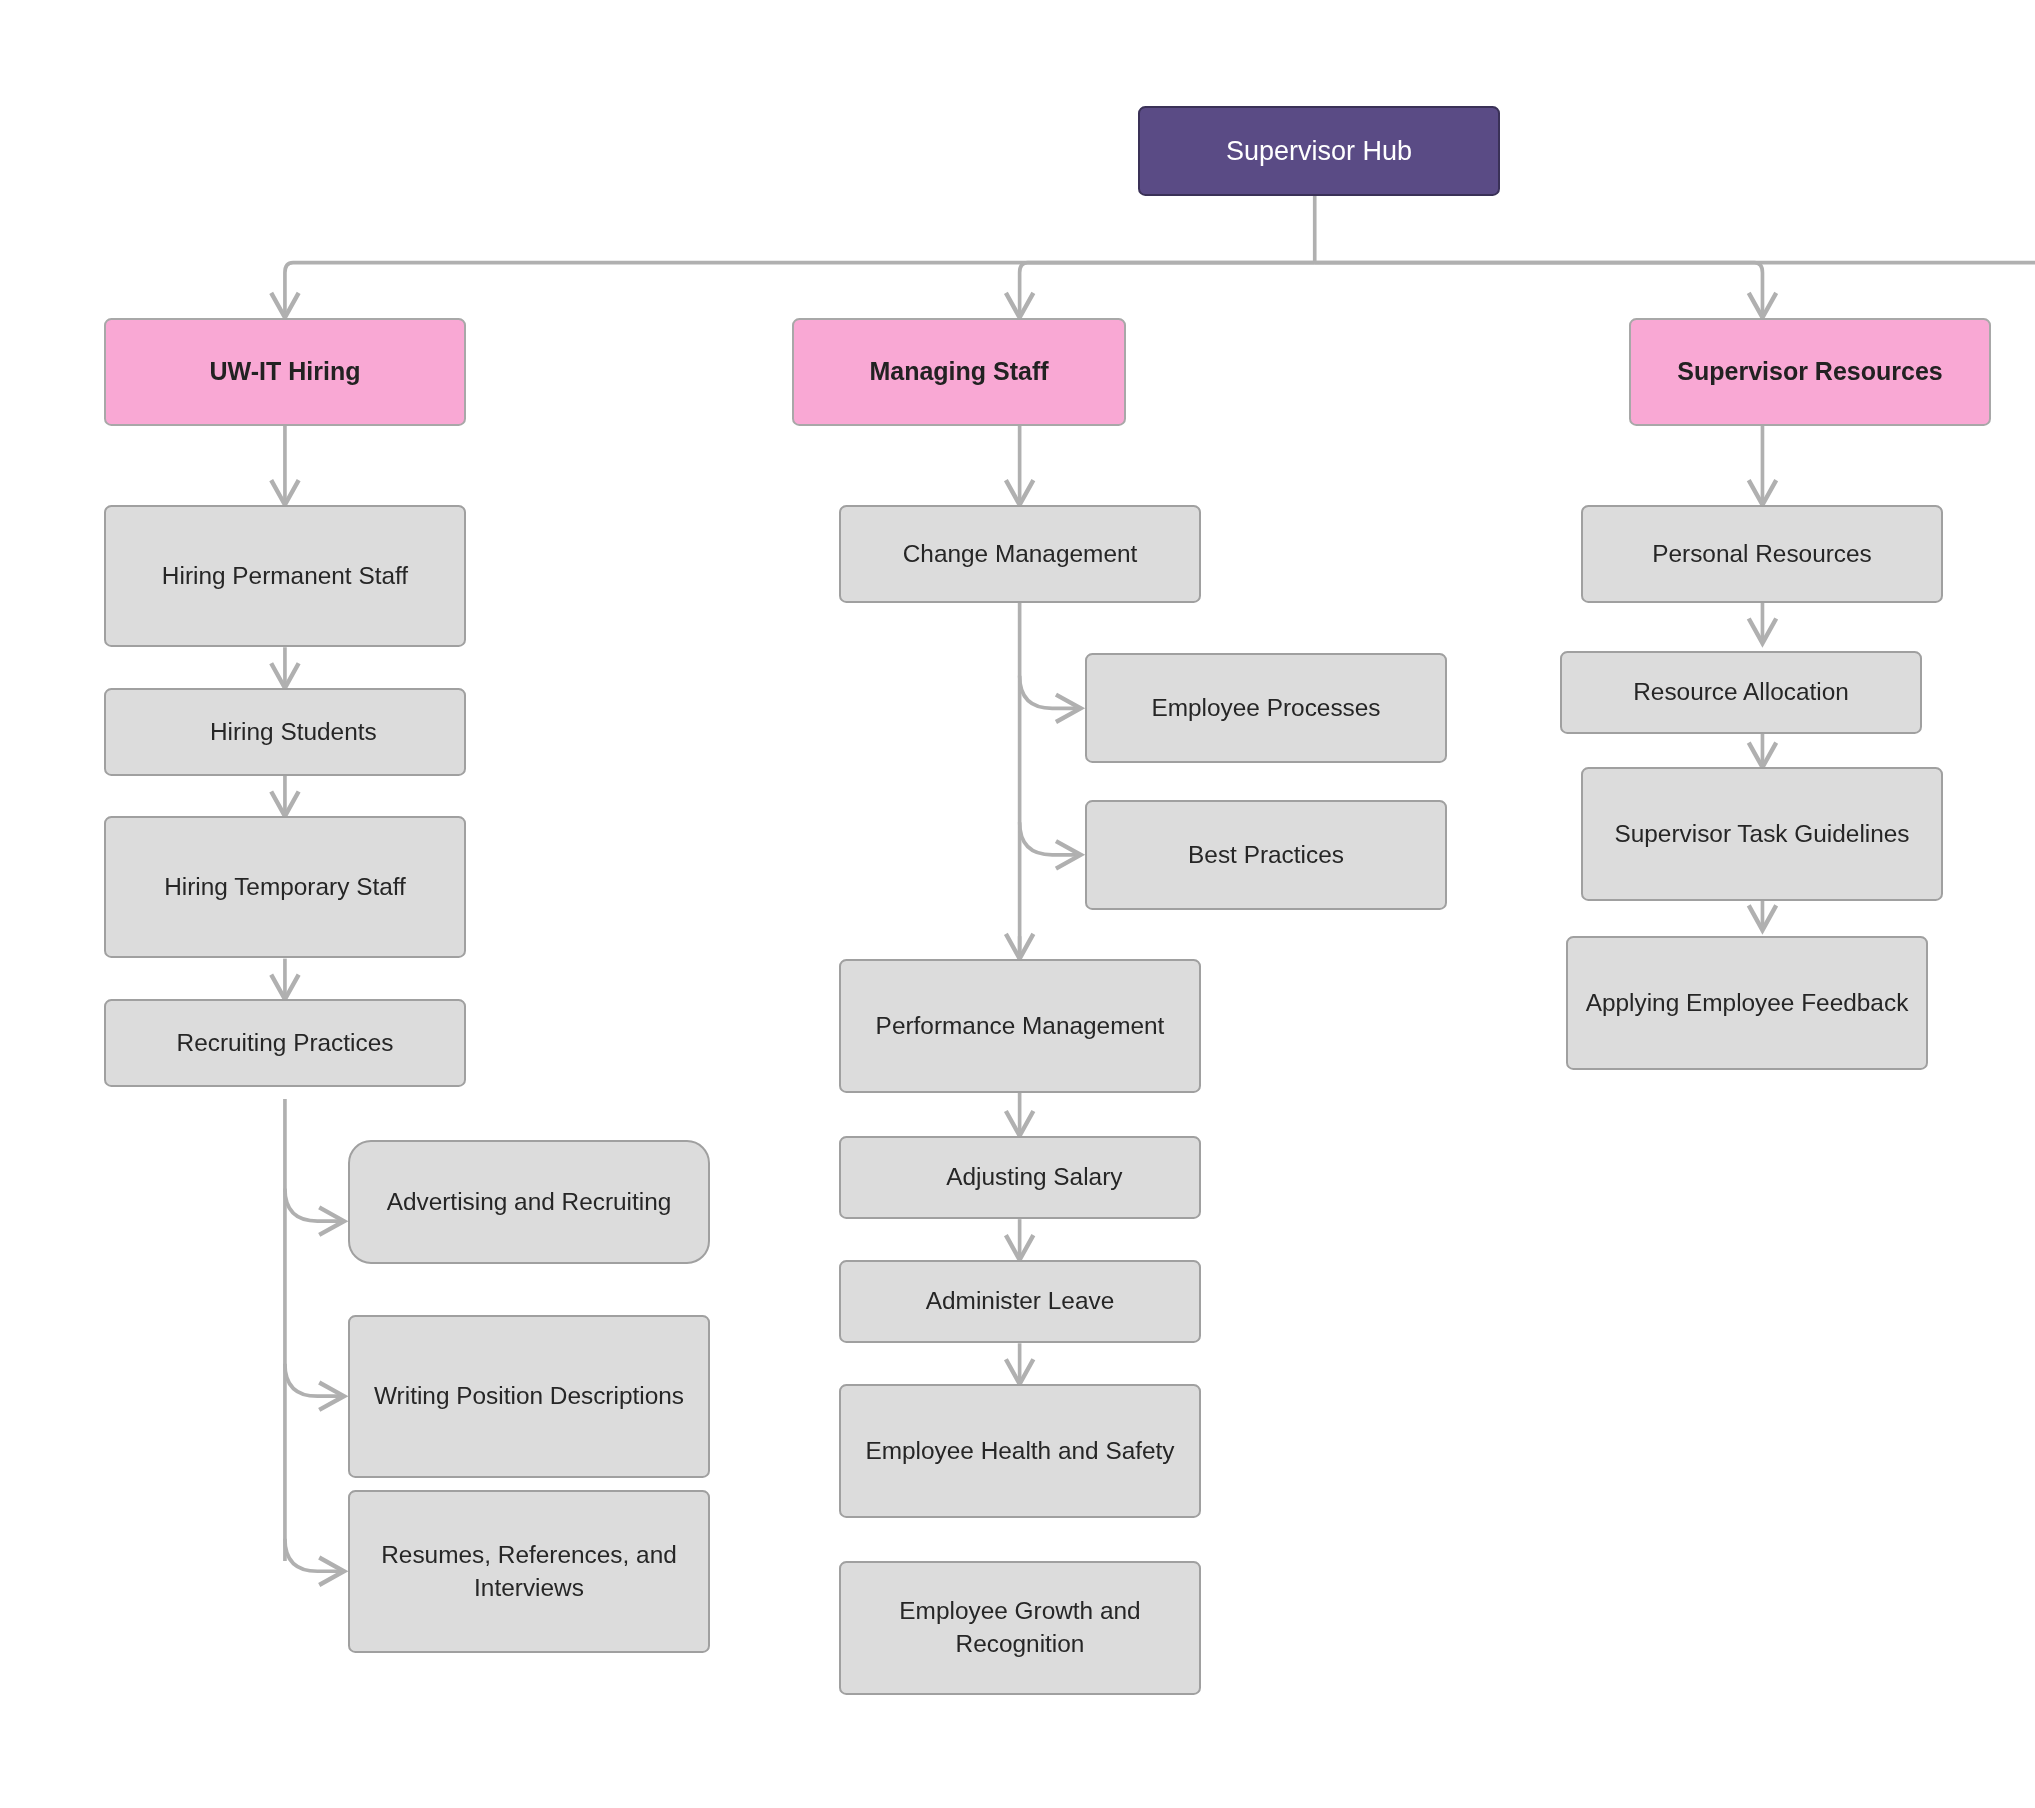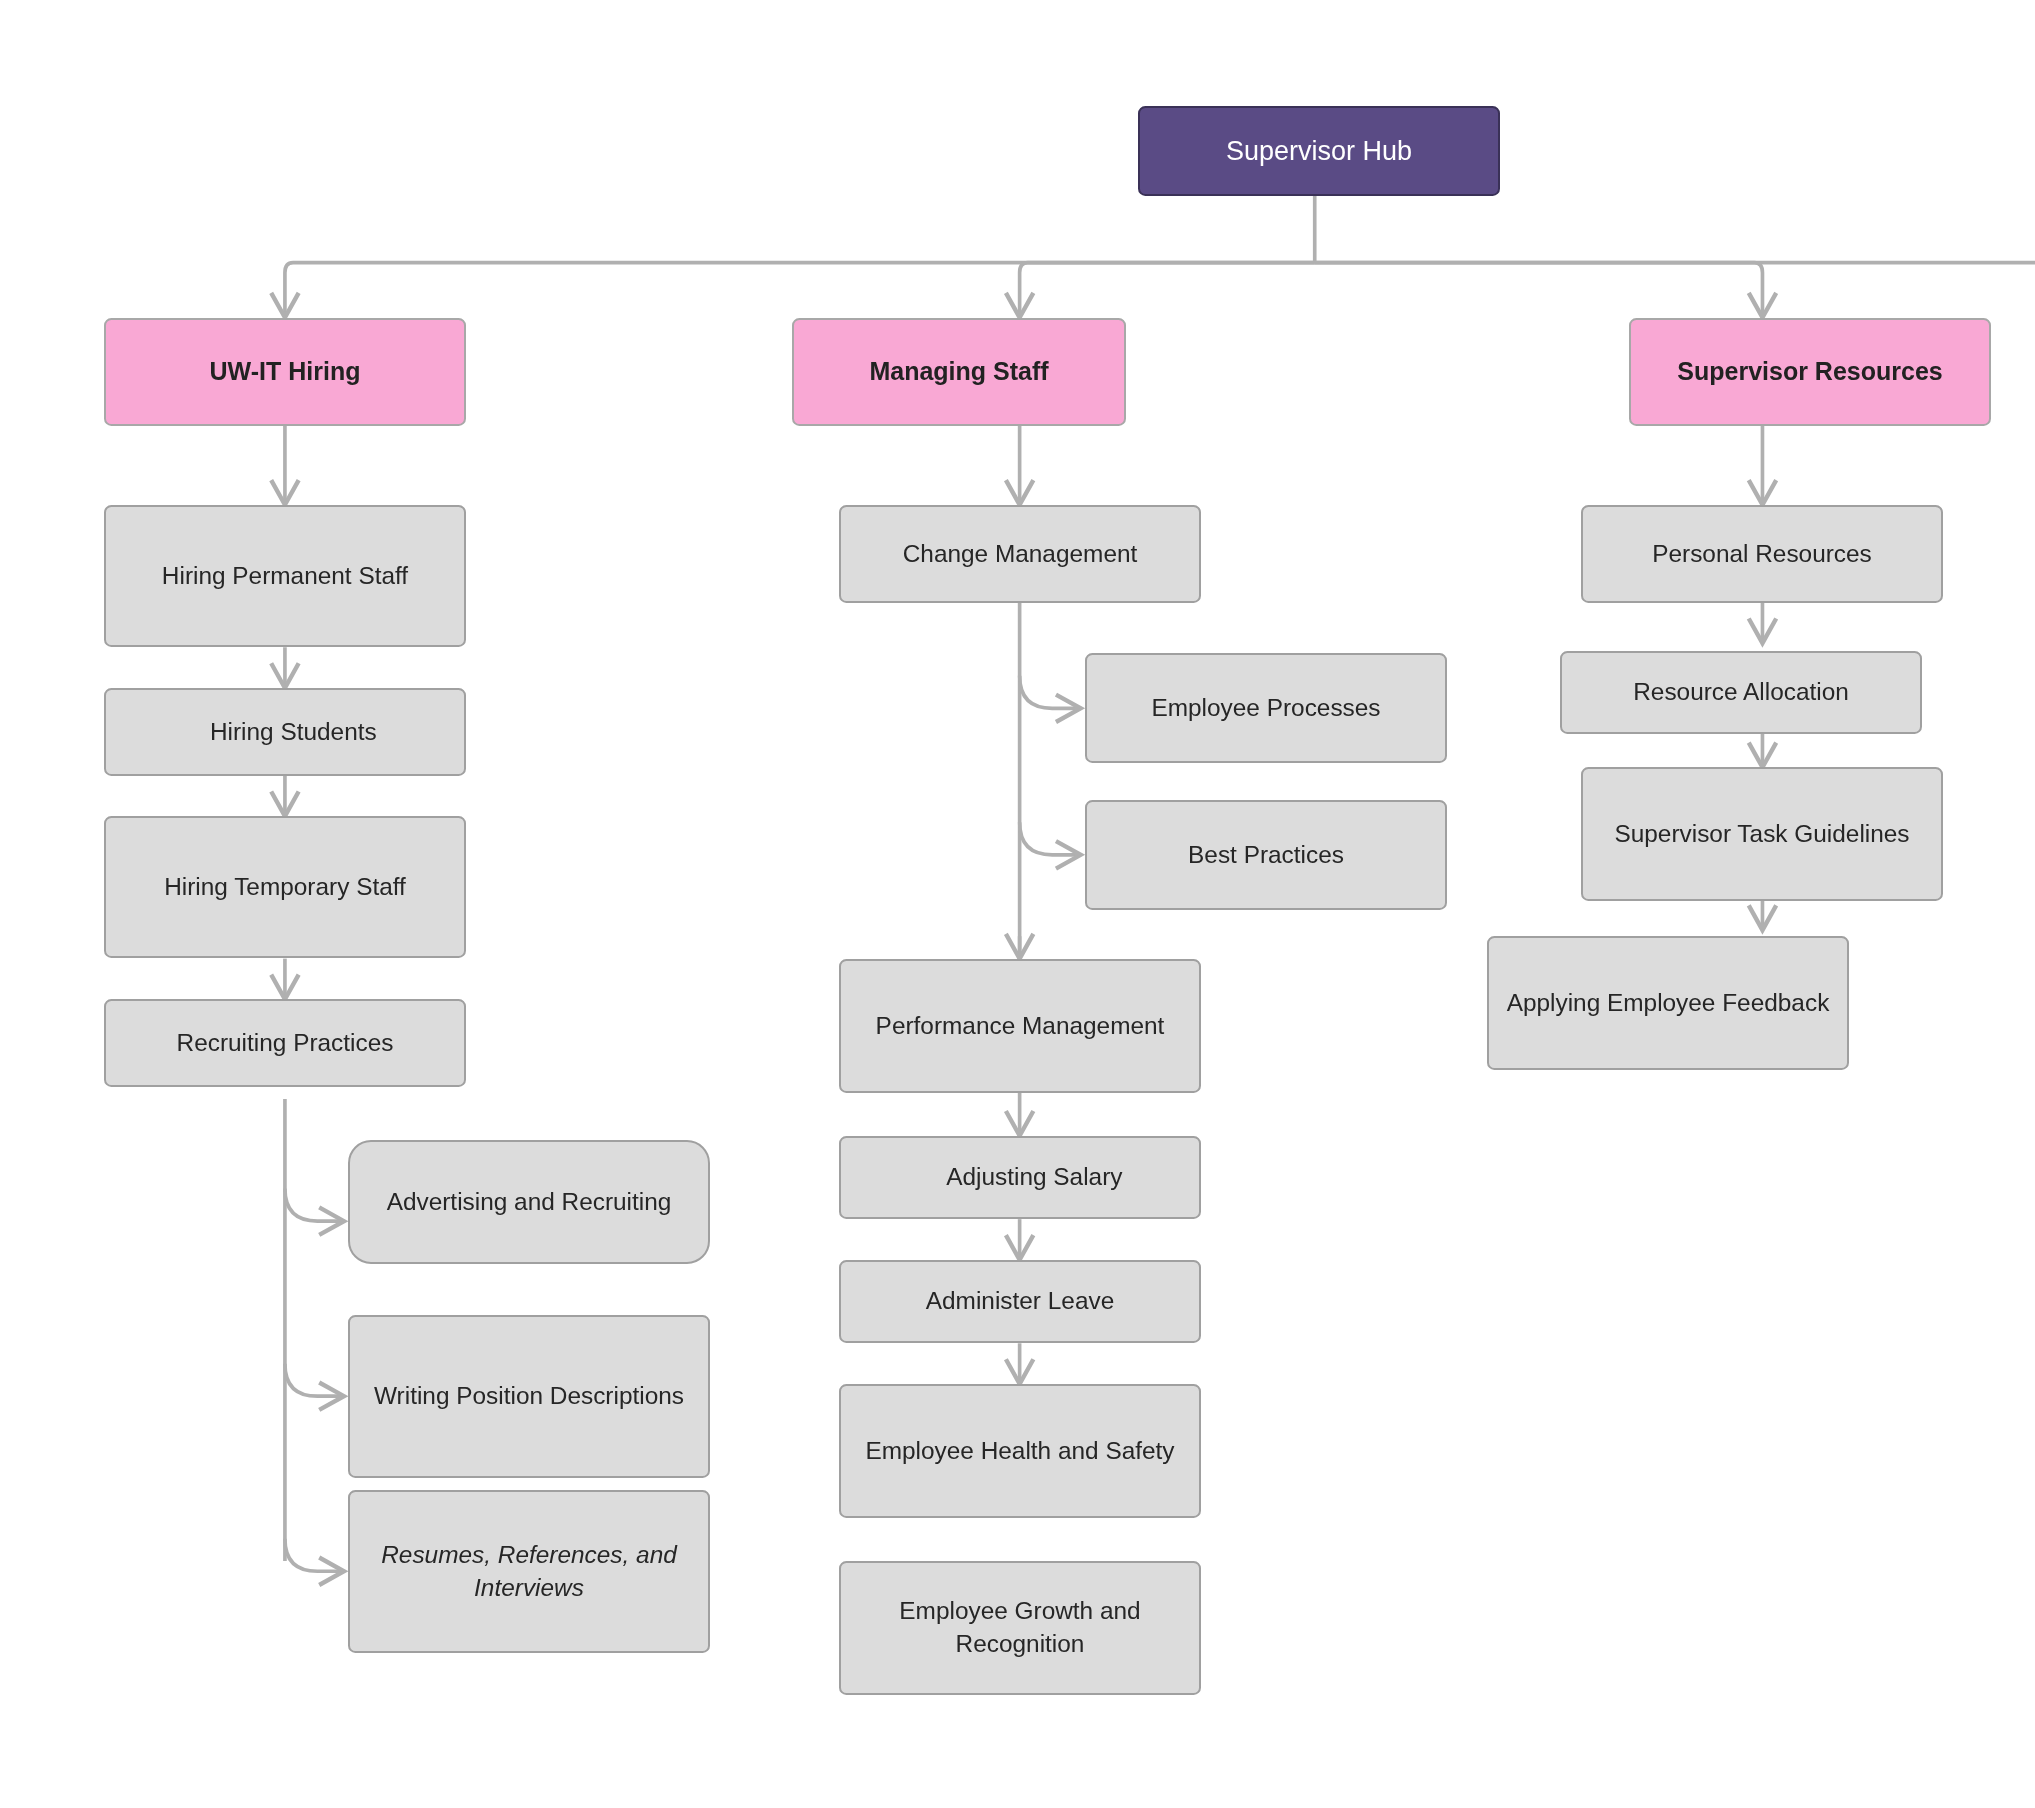--- a/index.html
+++ b/index.html
@@ -125,21 +125,21 @@
   </div>
   <div class="node node-plain" style="left:104px; top:999px; width:362px; height:88px;">
     <span>Recruiting Practices</span>
   </div>
   <div class="node node-plain" style="left:348px; top:1140px; width:362px; height:124px;border-radius:23px;">
     <span>Advertising and Recruiting</span>
   </div>
   <div class="node node-plain" style="left:348px; top:1315px; width:362px; height:163px;">
     <span>Writing Position Descriptions</span>
   </div>
-  <div class="node node-plain" style="left:348px; top:1490px; width:362px; height:163px;font-style:italic;">
+  <div class="node node-plain" style="left:348px; top:1490px; width:362px; height:163px;">
     <span>Resumes, References, and Interviews</span>
   </div>
 
   <div class="node node-section" style="left:792px; top:318px; width:334px; height:108px;">
     <span>Managing Staff</span>
   </div>
   <div class="node node-plain" style="left:839px; top:505px; width:362px; height:98px;">
     <span>Change Management</span>
   </div>
   <div class="node node-plain" style="left:1085px; top:653px; width:362px; height:110px;">
@@ -169,18 +169,18 @@
   </div>
   <div class="node node-plain" style="left:1581px; top:505px; width:362px; height:98px;">
     <span>Personal Resources</span>
   </div>
   <div class="node node-plain" style="left:1560px; top:651px; width:362px; height:83px;">
     <span>Resource Allocation</span>
   </div>
   <div class="node node-plain" style="left:1581px; top:767px; width:362px; height:134px;">
     <span>Supervisor Task Guidelines</span>
   </div>
-  <div class="node node-plain" style="left:1487px; top:936px; width:362px; height:134px;">
+  <div class="node node-plain" style="left:1566px; top:936px; width:362px; height:134px;">
     <span>Applying Employee Feedback</span>
   </div>
 
 </div>
 
 
 </body></html>

